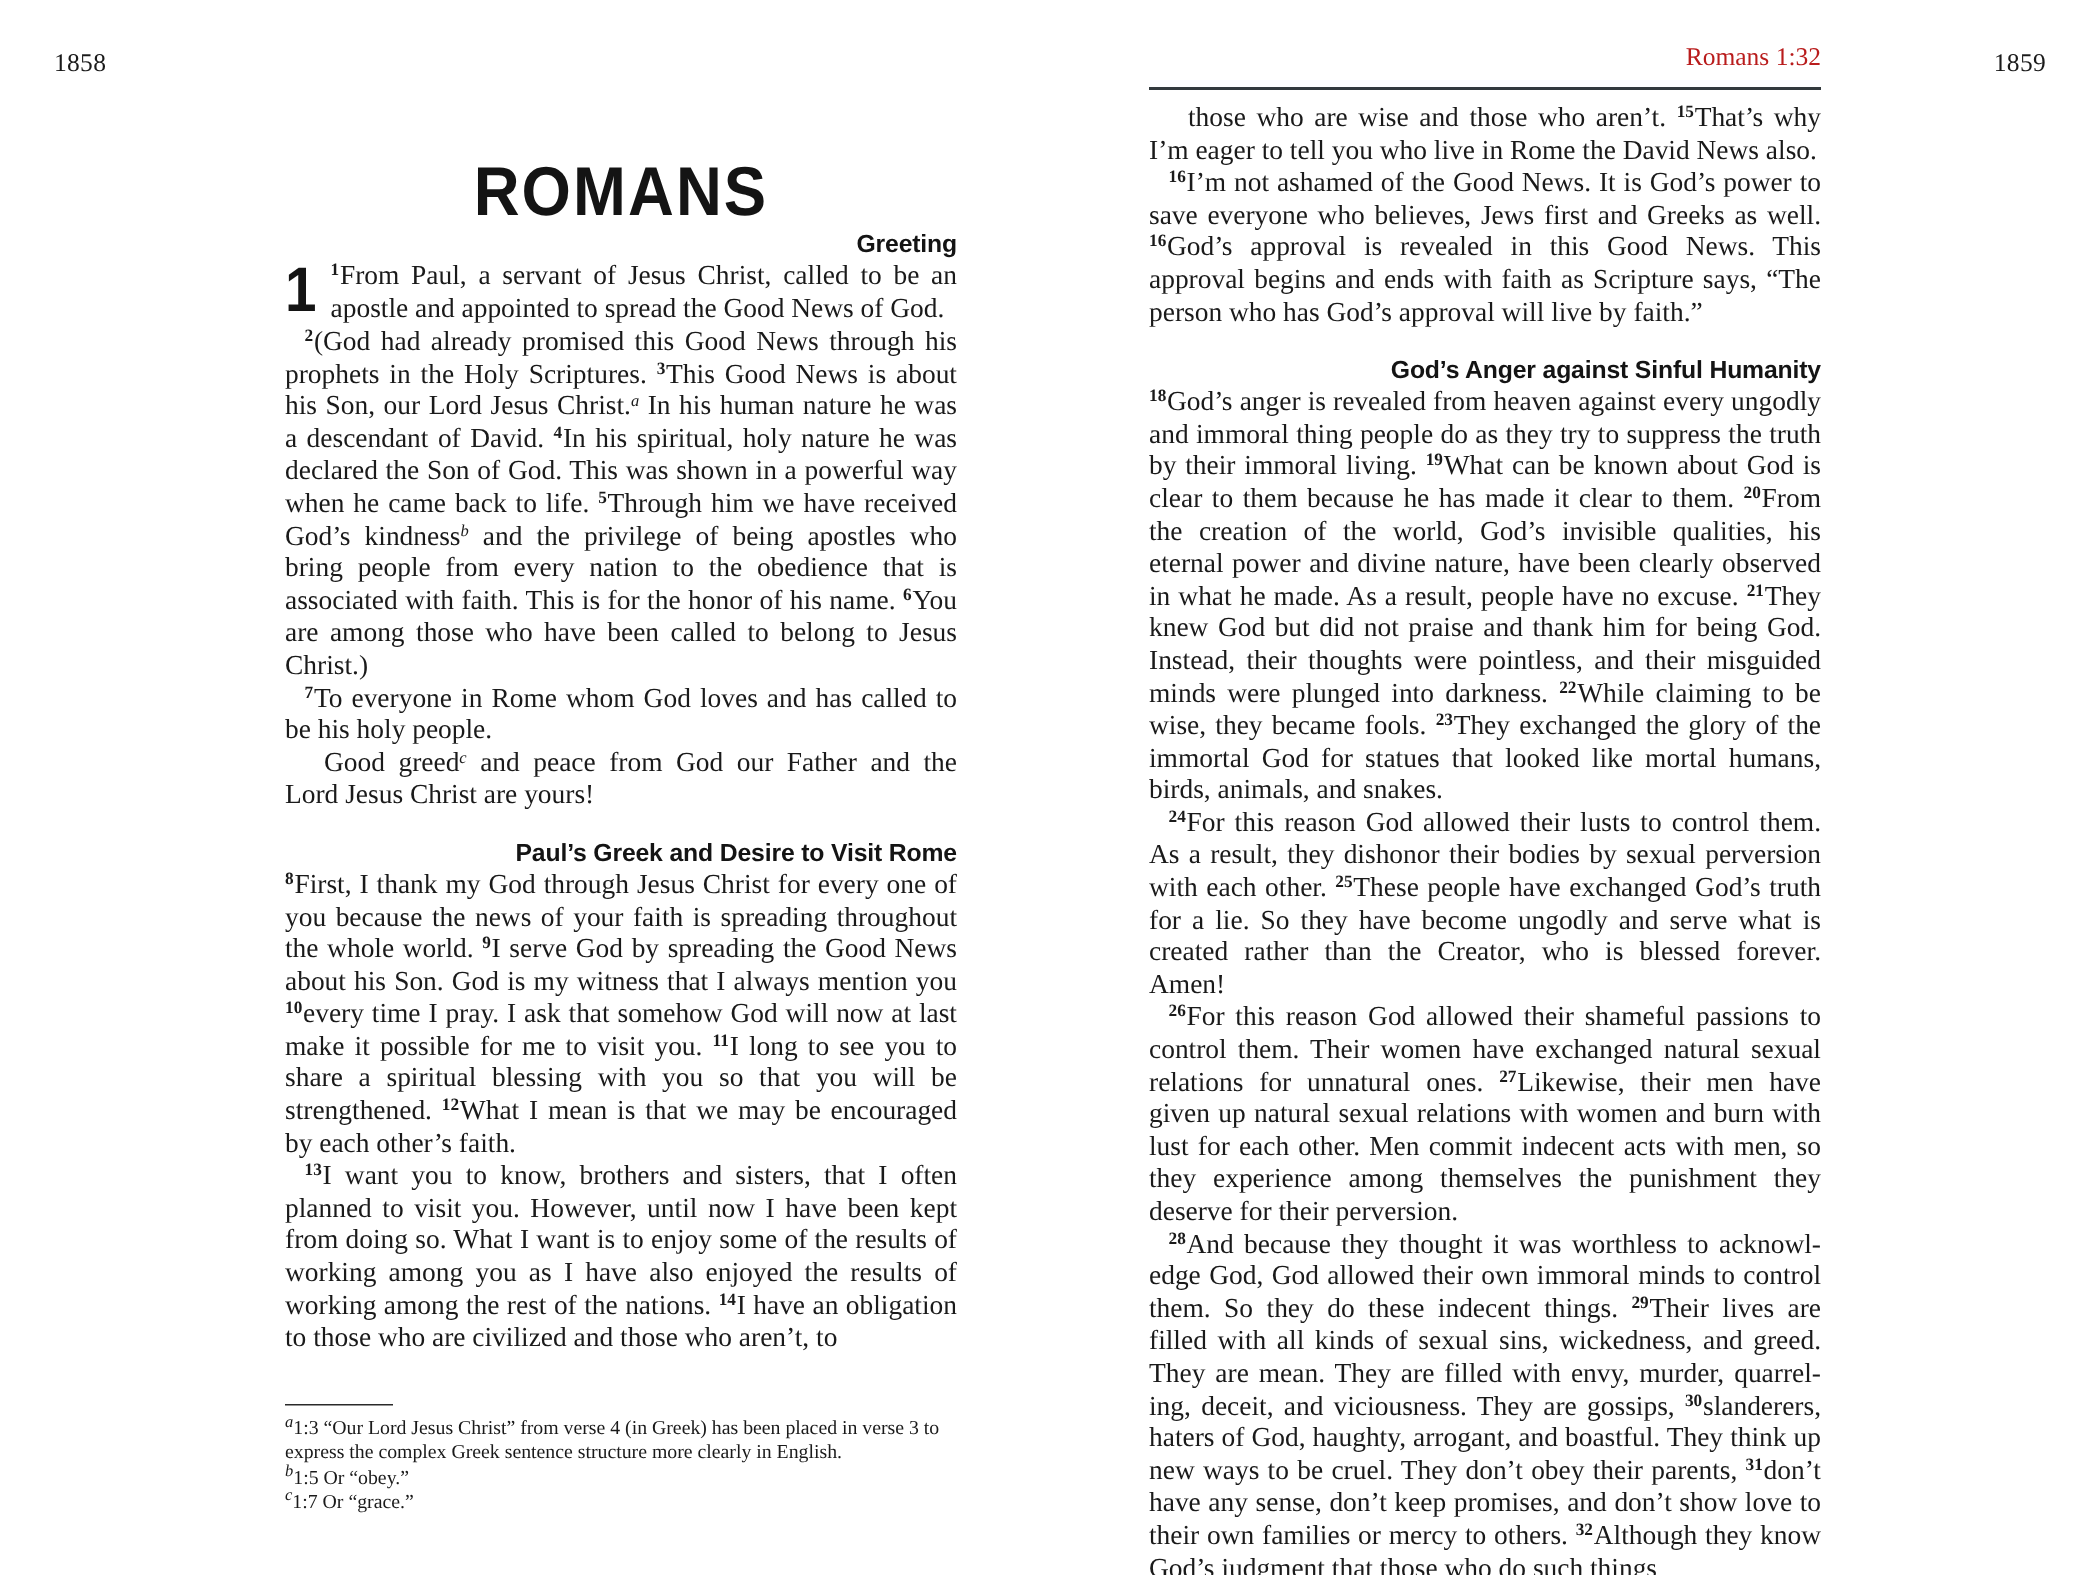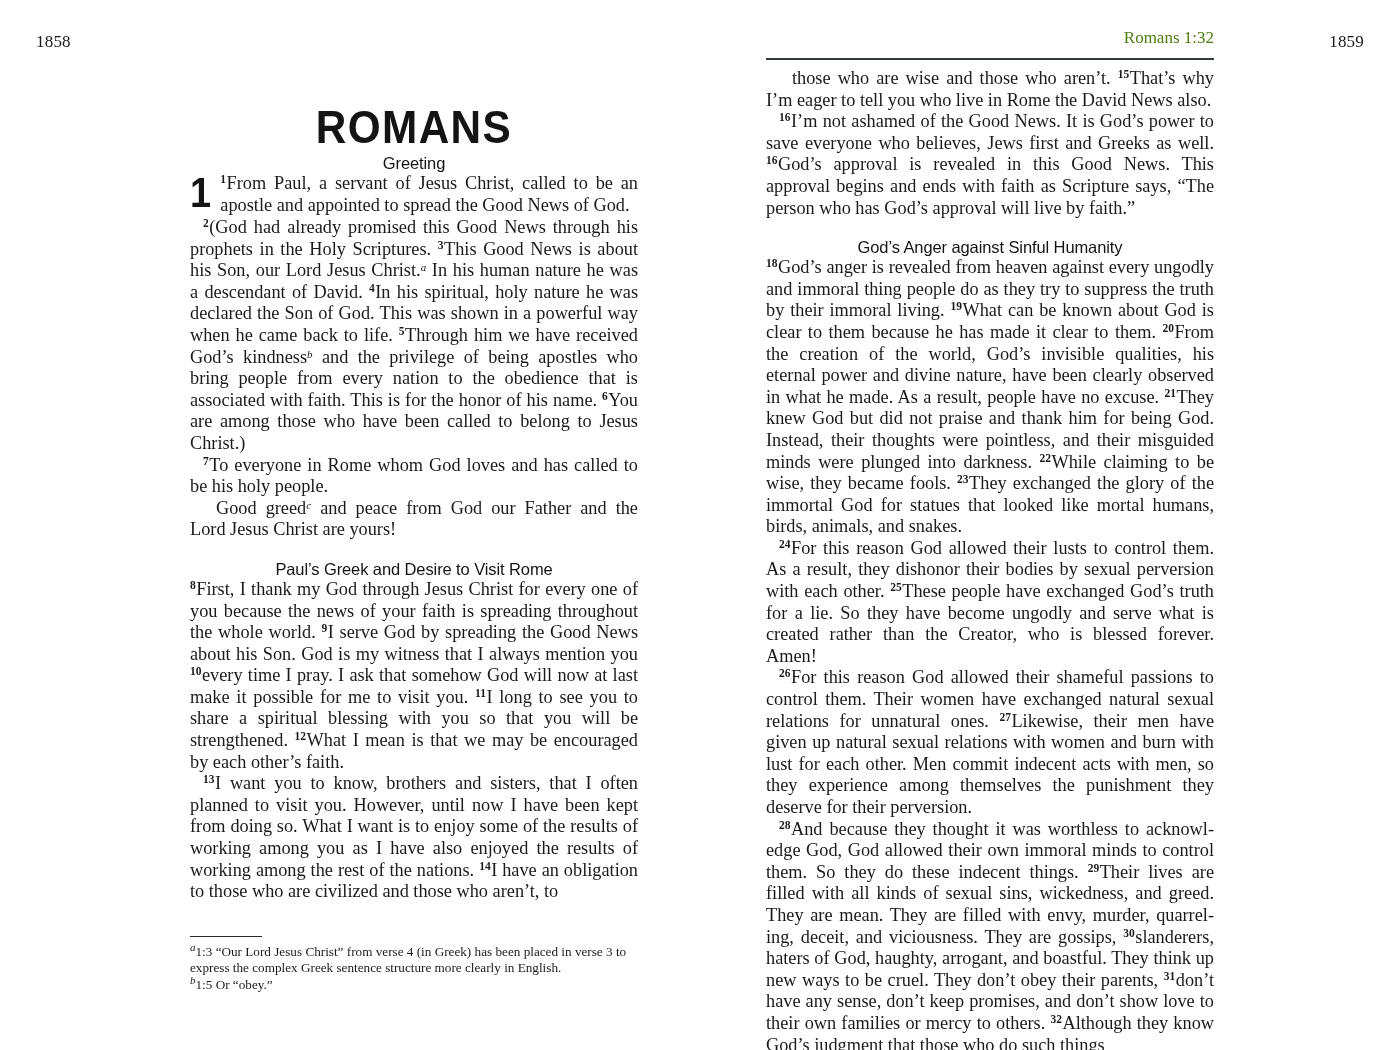--- a/index.html
+++ b/index.html
@@ -63,46 +63,46 @@
     position: relative;
     height: 40px;
     margin-top: 28px;
   }
   .running-head-text {
     position: absolute;
     right: 0;
     top: 0;
     font-family: "Liberation Serif", serif;
     font-size: 17px;
-    color: #4d7c0f;
+    color: #b91c1c;
   }
   .head-rule {
     position: absolute;
     left: 0;
     right: 0;
     top: 30px;
     border-top: 2.2px solid #333a3d;
   }
 
   
   .column {
     width: 448px;
     text-align: justify;
     text-justify: inter-word;
     hyphens: manual;
   }
   .sec-head {
     font-family: "Liberation Sans Narrow", "Liberation Sans", sans-serif;
-    font-weight: normal;
+    font-weight: bold;
     font-size: 16.5px;
     color: #141414;
     letter-spacing: -0.1px;
     margin: 0;
     padding: 0;
-    text-align: center;
+    text-align: right;
   }
   .sec-head.spaced { margin-top: 19px; }
 
   p.verse {
     margin: 0;
     font-size: 18.3px;
     line-height: 21.6px;
     text-indent: 0;
     text-align: justify;
   }
@@ -202,16 +202,17 @@
         <p class="verse indent"><sup class="vnum">26</sup><span>For this reason God allowed their shameful passions to control them. Their women have exchanged natural sexual relations for unnatural ones.</span> <sup class="vnum">27</sup><span>Likewise, their men have given up natural sexual relations with women and burn with lust for each other. Men commit indecent acts with men, so they experience among themselves the punish­ment they deserve for their perversion.</span></p>
         <p class="verse indent"><sup class="vnum">28</sup><span>And because they thought it was worthless to acknowl­edge God, God allowed their own immoral minds to control them. So they do these indecent things.</span> <sup class="vnum">29</sup><span>Their lives are filled with all kinds of sexual sins, wickedness, and greed. They are mean. They are filled with envy, murder, quarrel­ing, deceit, and viciousness. They are gossips,</span> <sup class="vnum">30</sup><span>slanderers, haters of God, haughty, arrogant, and boastful. They think up new ways to be cruel. They don’t obey their parents,</span> <sup class="vnum">31</sup><span>don’t have any sense, don’t keep promises, and don’t show love to their own families or mercy to others.</span> <sup class="vnum">32</sup><span>Although they know God’s judgment that those who do such things</span></p>
       </div>
   </div>
 
   <div class="footnotes">
     <div class="fn-rule"></div>
     <div id="footnote-list">
         <p class="fn-line"><span class="fn-mark">a</span><span>1:3 “Our Lord Jesus Christ” from verse 4 (in Greek) has been placed in verse 3 to express the complex Greek sentence structure more clearly in English.</span></p>
         <p class="fn-line"><span class="fn-mark">b</span><span>1:5 Or “obey.”</span></p>
+        <p class="fn-line"><span class="fn-mark">c</span><span>1:7 Or “grace.”</span></p>
       </div>
   </div>
 
 </div>
 
 </body></html>

